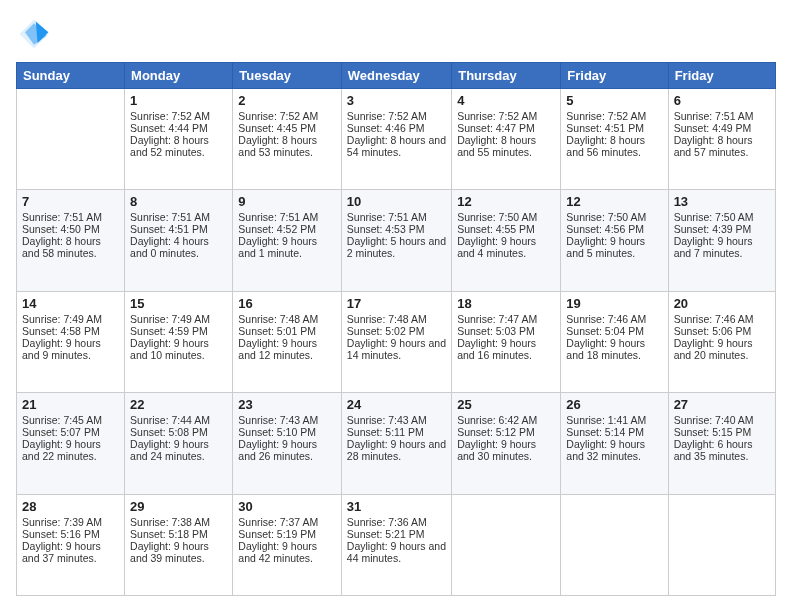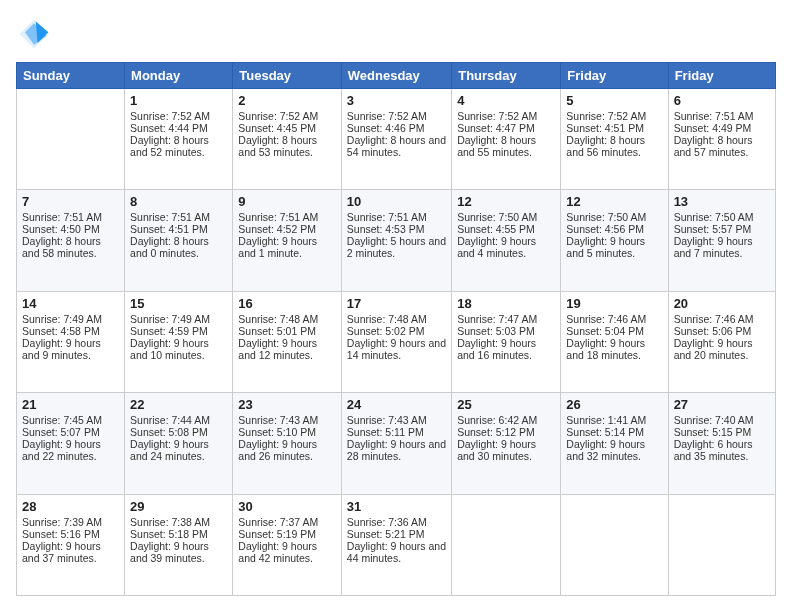--- a/index.html
+++ b/index.html
@@ -173,21 +173,21 @@
           <td>
             <span class="day-number">7</span>
             <div>Sunrise: 7:51 AM</div>
             <div>Sunset: 4:50 PM</div>
             <div>Daylight: 8 hours and 58 minutes.</div>
           </td>
           <td>
             <span class="day-number">8</span>
             <div>Sunrise: 7:51 AM</div>
             <div>Sunset: 4:51 PM</div>
-            <div>Daylight: 8 hours and 0 minutes.</div>
+            <div>Daylight: 4 hours and 0 minutes.</div>
           </td>
           <td>
             <span class="day-number">9</span>
             <div>Sunrise: 7:51 AM</div>
             <div>Sunset: 4:52 PM</div>
             <div>Daylight: 9 hours and 1 minute.</div>
           </td>
           <td>
             <span class="day-number">10</span>
             <div>Sunrise: 7:51 AM</div>
@@ -202,21 +202,21 @@
           </td>
           <td>
             <span class="day-number">12</span>
             <div>Sunrise: 7:50 AM</div>
             <div>Sunset: 4:56 PM</div>
             <div>Daylight: 9 hours and 5 minutes.</div>
           </td>
           <td>
             <span class="day-number">13</span>
             <div>Sunrise: 7:50 AM</div>
-            <div>Sunset: 5:57 PM</div>
+            <div>Sunset: 4:39 PM</div>
             <div>Daylight: 9 hours and 7 minutes.</div>
           </td>
         </tr>
         <tr>
           <td>
             <span class="day-number">14</span>
             <div>Sunrise: 7:49 AM</div>
             <div>Sunset: 4:58 PM</div>
             <div>Daylight: 9 hours and 9 minutes.</div>
           </td>

